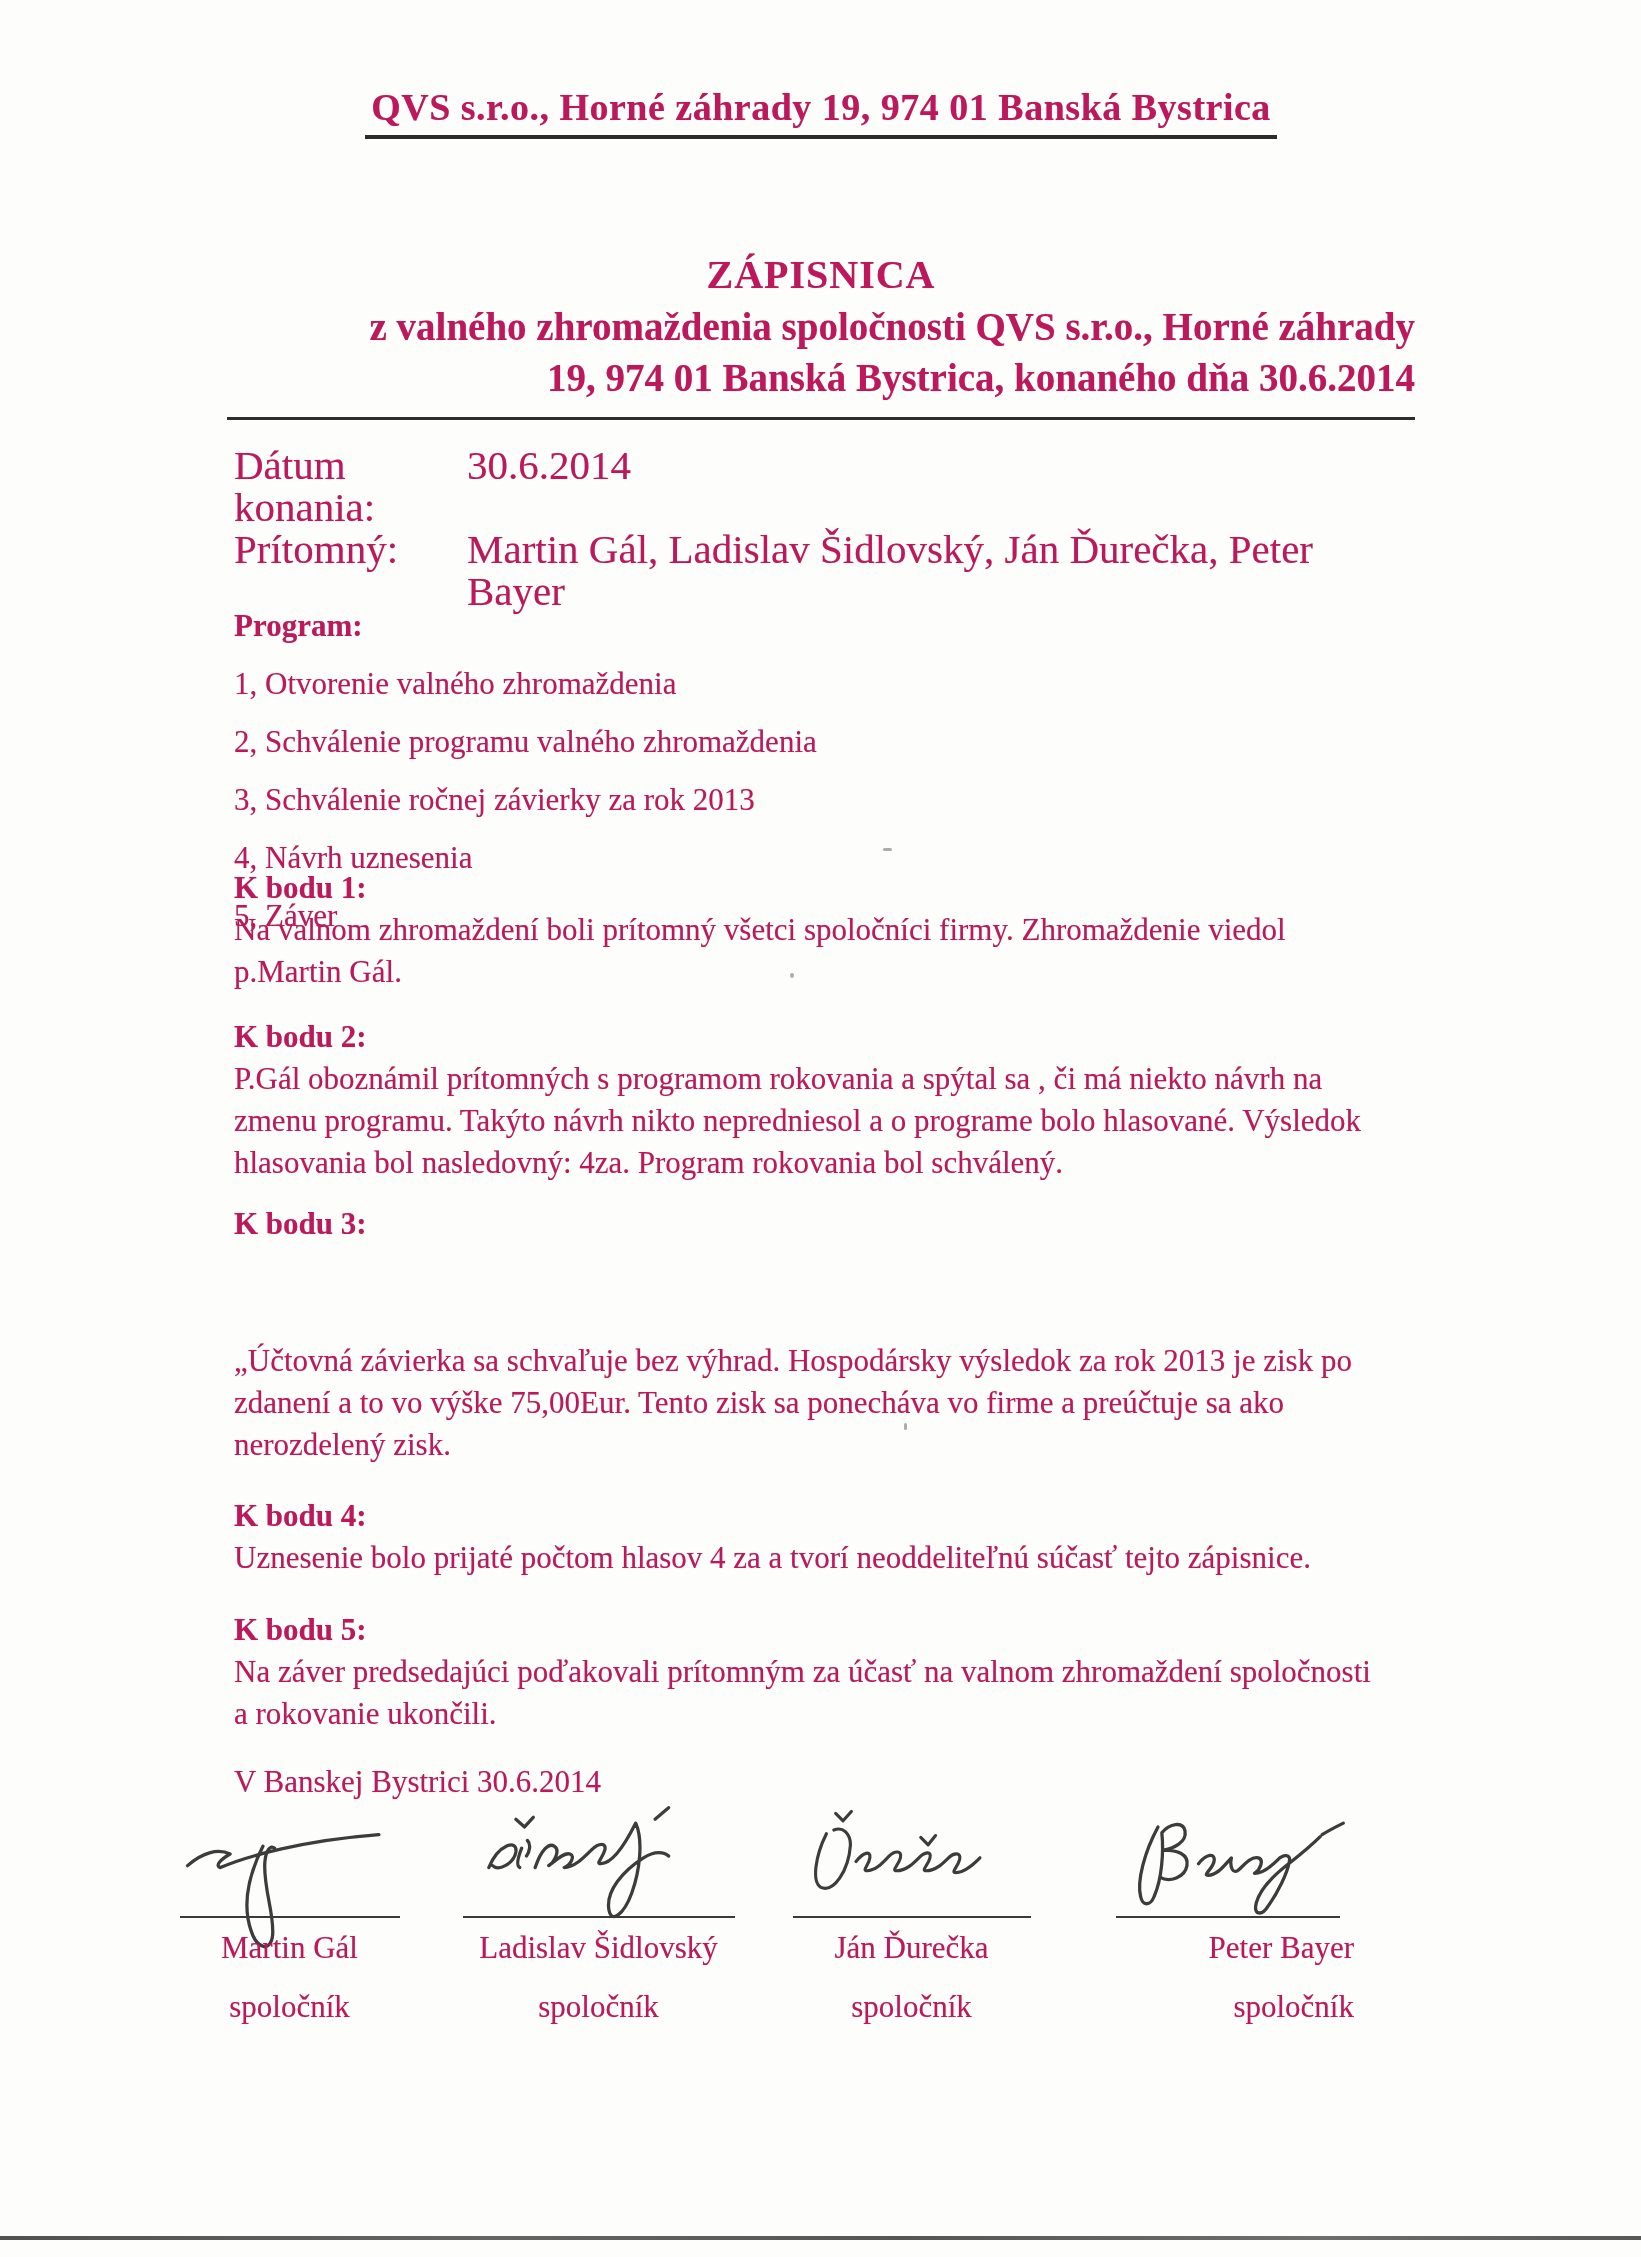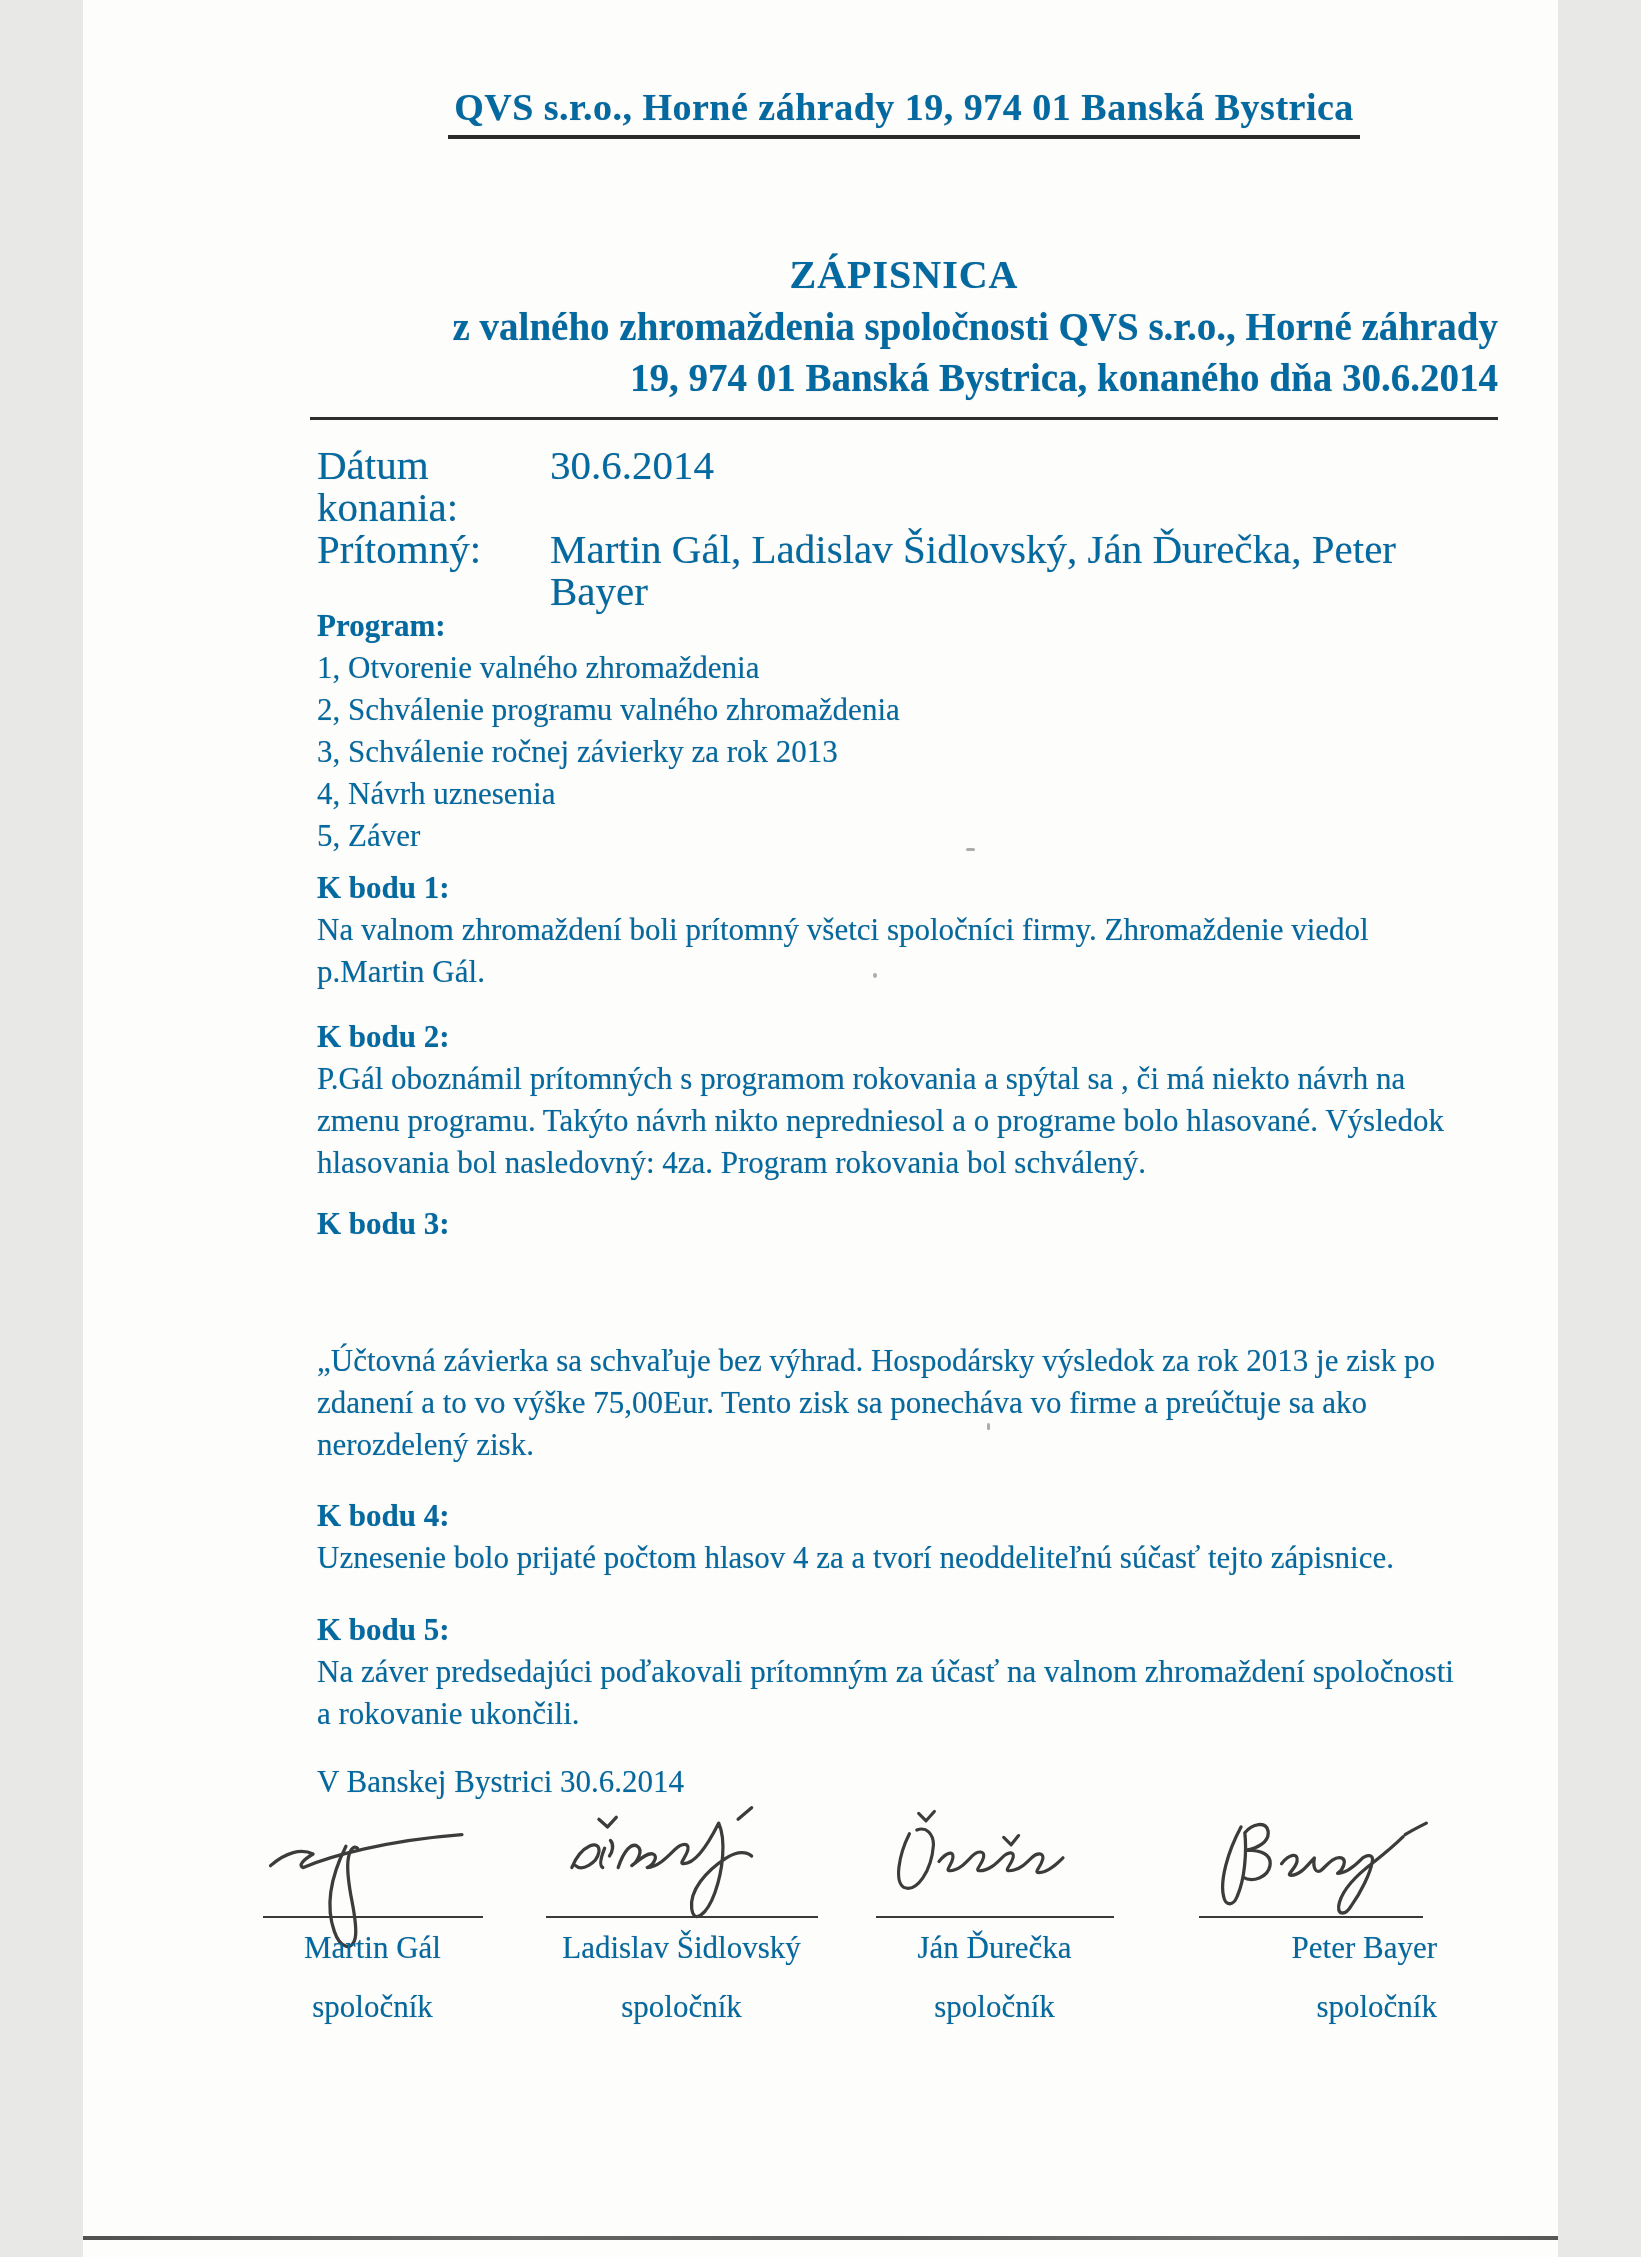--- a/index.html
+++ b/index.html
@@ -1,23 +1,23 @@
 <!DOCTYPE html>
 <html><head>
 <meta charset="utf-8">
 <style>
   html, body { margin: 0; padding: 0; background: #e8e8e6; }
   .page {
     position: relative;
-    width: 1475px;
+    width: 1641px;
     height: 2257px;
     margin: 0 auto;
     background: #fdfdfb;
     font-family: "Liberation Serif", "DejaVu Serif", serif;
-    color: #0369a1;
+    color: #be185d;
     text-shadow: 0 0 1px rgba(45,45,45,0.35);
     overflow: hidden;
   }
   .abs { position: absolute; }
 
   
   .company-header {
     top: 85px; left: 227px; width: 1188px;
     text-align: center;
   }
@@ -41,21 +41,21 @@
 
   
   .meta { top: 444px; left: 234px; width: 1159px; font-size: 41px; }
   .meta-row { display: flex; line-height: 42px; }
   .meta-label { width: 233px; flex: 0 0 233px; }
   .meta-value { flex: 1; }
 
   
   .program { top: 604px; left: 234px; width: 1159px; font-size: 31px; }
   .program-heading { font-weight: bold; line-height: 43px; }
-  .program-item { line-height: 42px; }
+  .program-item { line-height: 42px; margin-top: 16px; }
 
   
   .section { left: 234px; width: 1144px; font-size: 31px; }
   .section-heading { font-weight: bold; line-height: 42px; }
   .section-body { line-height: 42px; }
   .sec1 { top: 867px; }
   .sec2 { top: 1016px; }
   .sec3 { top: 1203px; }
   .quote { top: 1340px; left: 234px; width: 1154px; font-size: 31px; line-height: 42px; }
   .sec4 { top: 1495px; }

